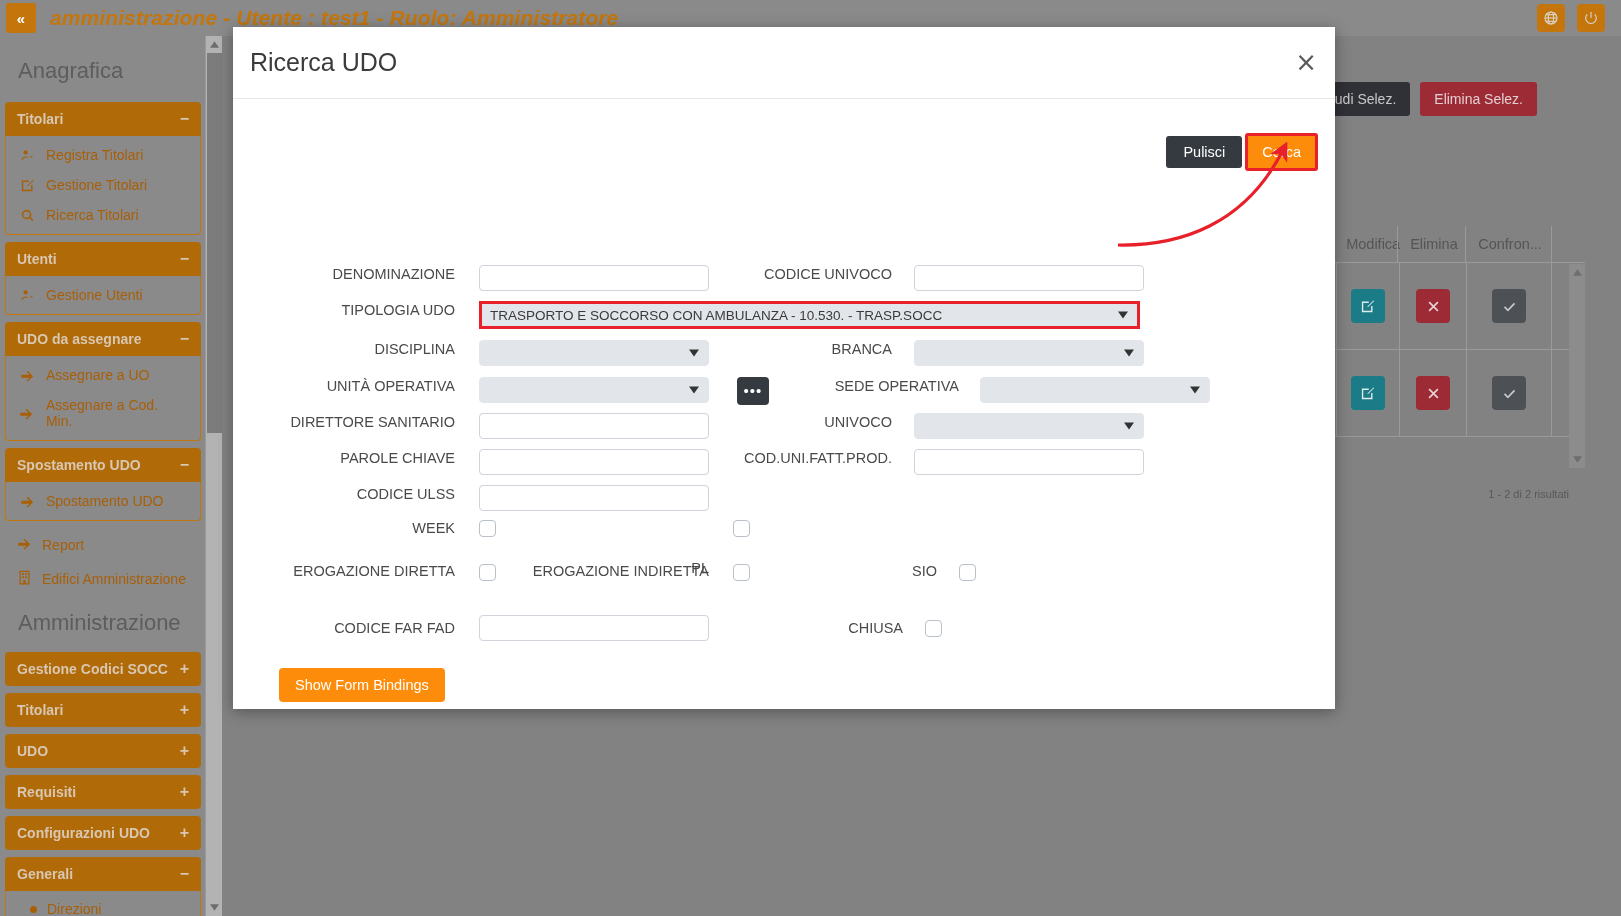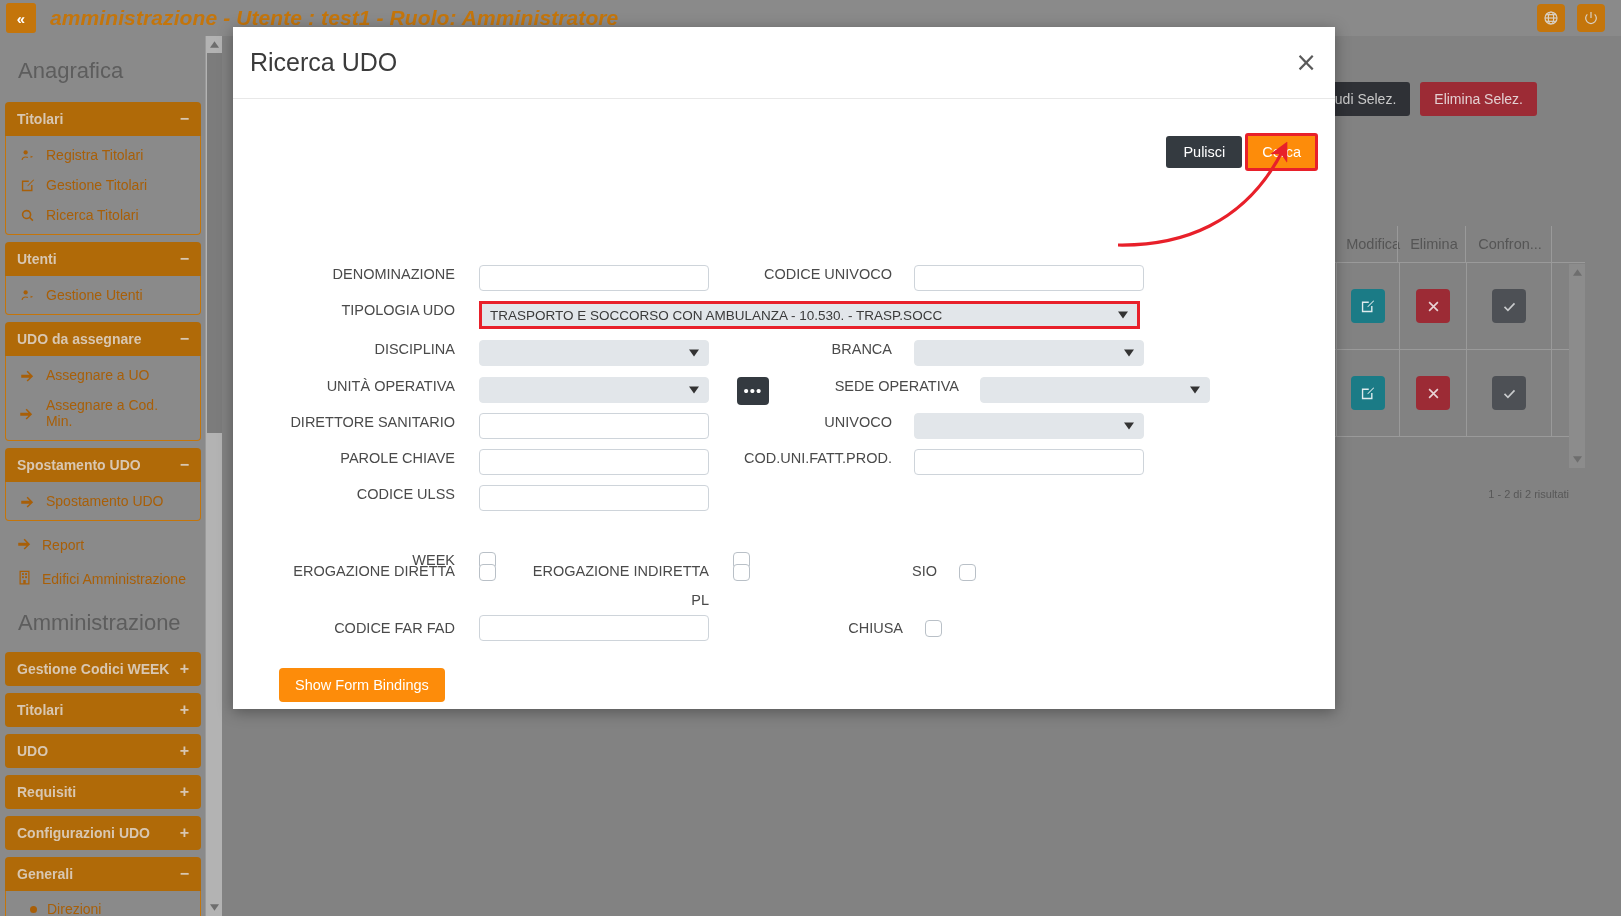--- a/index.html
+++ b/index.html
@@ -374,21 +374,21 @@
           <rect x="13" y="10" width="3" height="3"></rect>
           <rect x="10" y="16" width="4" height="6"></rect>
         </svg></span>
     <span>Edifici Amministrazione</span>
   </div>
 
   <div class="sidebar-heading" style="padding:14px 0 16px 18px;">Amministrazione</div>
 
   <div class="group">
     <div class="group-header">
-      <span>Gestione Codici WEEK</span>
+      <span>Gestione Codici SOCC</span>
       <span class="pm">+</span>
     </div>
   </div>
   <div class="group">
     <div class="group-header">
       <span>Titolari</span>
       <span class="pm">+</span>
     </div>
   </div>
   <div class="group">
@@ -595,21 +595,21 @@
         <div class="inp" style="width:230px; margin-left:24px;"></div>
         <div class="lbl" style="width:150px; margin-left:33px;">COD.UNI.FATT.PROD.</div>
         <div class="inp" style="width:230px; margin-left:22px;"></div>
       </div>
 
       <div class="frow" style="left:47px; top:386px;">
         <div class="lbl" style="width:175px;">CODICE ULSS</div>
         <div class="inp" style="width:230px; margin-left:24px;"></div>
       </div>
 
-      <div class="frow" style="left:47px; top:452px;">
+      <div class="frow" style="left:47px; top:420px;">
         <div class="lbl" style="width:175px;">WEEK</div>
         <div class="cbx" style="margin-left:24px; margin-top:1px;"></div>
         <div class="lbl" style="width:187px; margin-left:26px;margin-top:40px;">PL</div>
         <div class="cbx" style="margin-left:24px; margin-top:1px;"></div>
       </div>
 
       <div class="frow" style="left:47px; top:463px;">
         <div class="lbl" style="width:175px;">EROGAZIONE DIRETTA</div>
         <div class="cbx" style="margin-left:24px; margin-top:2px;"></div>
         <div class="lbl" style="width:187px; margin-left:26px;">EROGAZIONE INDIRETTA</div>

